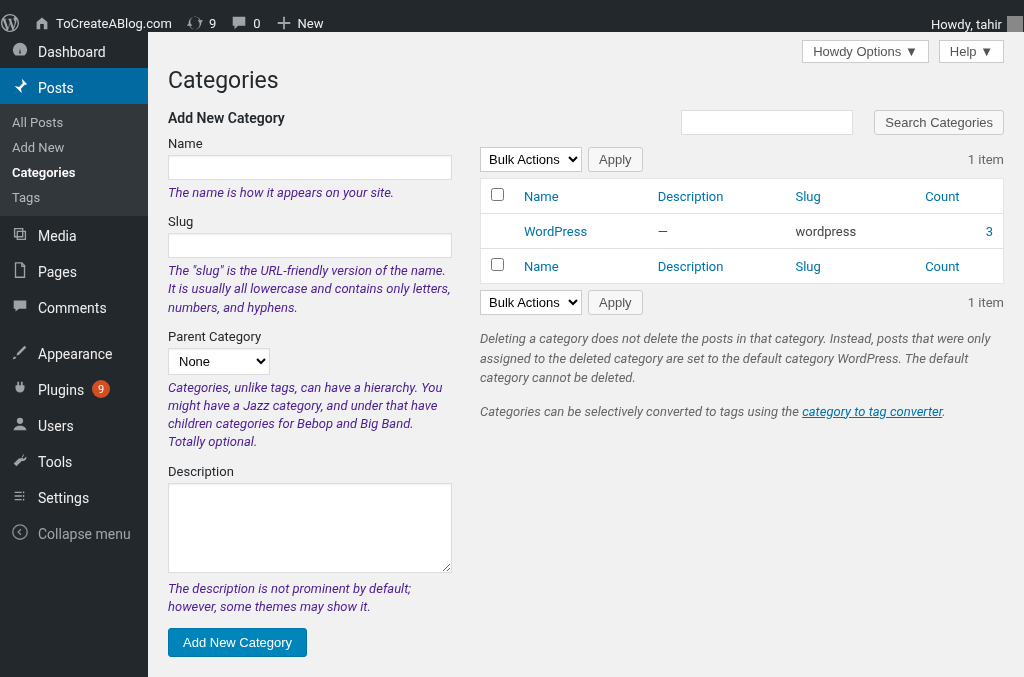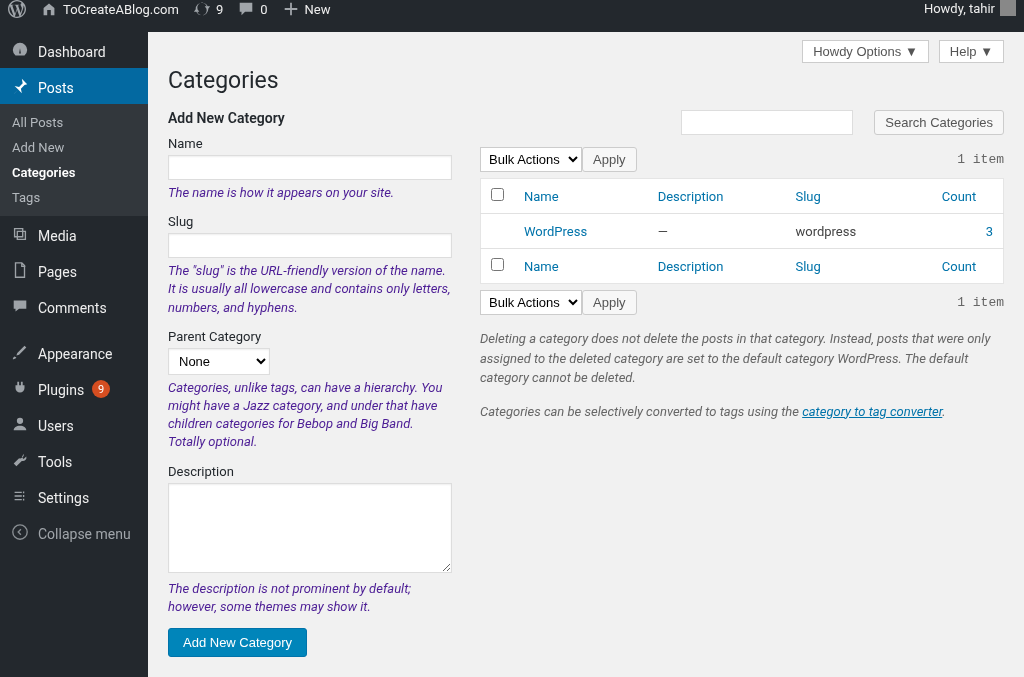--- a/index.html
+++ b/index.html
@@ -1,19 +1,19 @@
 <!DOCTYPE html>
 <html><head>
 <meta charset="utf-8">
 <style>
 * { margin: 0; padding: 0; box-sizing: border-box; }
 body { font-family: -apple-system, BlinkMacSystemFont, "Segoe UI", Roboto, sans-serif; font-size: 13px; color: #444; background: #f1f1f1; width: 1024px; height: 677px; overflow: hidden; }
 
 
-.adminbar { height: 32px; background: #23282d; color: #eee; display: flex; align-items: flex-start; padding: 0 8px; font-size: 13px; }
+.adminbar { height: 32px; background: #23282d; color: #eee; display: flex; align-items: flex-end; padding: 0 1px; font-size: 13px; }
 .adminbar .left { display: flex; align-items: center; gap: 14px; }
 .adminbar .right { margin-left: auto; display: flex; align-items: center; gap: 8px; }
 .adminbar .item { display: flex; align-items: center; gap: 5px; color: #eee; cursor: pointer; }
 .adminbar .avatar { width: 16px; height: 16px; background: #888; display: inline-block; }
 .adminbar .ico { width: 18px; height: 18px; display: inline-flex; align-items: center; justify-content: center; }
 .adminbar svg { fill: #a0a5aa; }
 
 
 .wrap { display: flex; height: calc(100% - 32px); }
 
@@ -46,32 +46,32 @@
 .form-field input[type="text"], .form-field select, .form-field textarea { width: 100%; border: 1px solid #ddd; background: #fff; padding: 4px 6px; font-size: 13px; box-shadow: inset 0 1px 2px rgba(0,0,0,0.07); }
 .form-field textarea { height: 90px; resize: both; }
 .form-field .help { font-style: italic; color: #4c1d95; font-size: 13px; margin-top: 4px; line-height: 1.4; }
 .btn-primary { background: #0085ba; border: 1px solid #0073aa; color: #fff; padding: 6px 14px; font-size: 13px; border-radius: 3px; cursor: pointer; }
 
 .search-row { display: flex; justify-content: flex-end; gap: 21px; margin-bottom: 12px; }
 .search-row input[type="text"] { border: 1px solid #ddd; padding: 4px 6px; width: 172px; font-size: 13px; }
 .btn { background: #f7f7f7; border: 1px solid #ccc; padding: 4px 10px; font-size: 13px; cursor: pointer; color: #555; border-radius: 3px; }
 
 .tablenav { display: flex; align-items: center; justify-content: space-between; margin: 6px 0; }
-.tablenav .actions { display: flex; }
+.tablenav .actions { display: flex; gap: 6px; }
 .tablenav select { border: 1px solid #ccc; background: #fff; padding: 2px 4px; font-size: 13px; }
-.itemcount { color: #666; font-size: 13px; font-family: Liberation Mono, monospace; }
+.itemcount { color: #666; font-size: 13px; }
 
 table.wp-list { width: 100%; border-collapse: collapse; border: 1px solid #e5e5e5; background: #fff; }
 table.wp-list th, table.wp-list td { text-align: left; padding: 9px 10px; font-size: 13px; }
 table.wp-list thead th, table.wp-list tfoot th { color: #0073aa; font-weight: 400; border-bottom: 1px solid #e1e1e1; }
 table.wp-list tfoot th { border-bottom: none; border-top: 1px solid #e1e1e1; }
 table.wp-list th.check, table.wp-list td.check { width: 28px; }
 table.wp-list td a { color: #0073aa; text-decoration: none; }
 table.wp-list td.count { text-align: right; }
-table.wp-list th.count { text-align: center; }
+table.wp-list th.count { text-align: left; }
 
 .note { font-style: italic; color: #666; font-size: 13px; line-height: 1.5; margin-top: 14px; }
 .note a { color: #0073aa; text-decoration: underline; }
 </style>
 </head>
 <body>
 
 <div class="adminbar">
   <div class="left">
     <span class="item">

